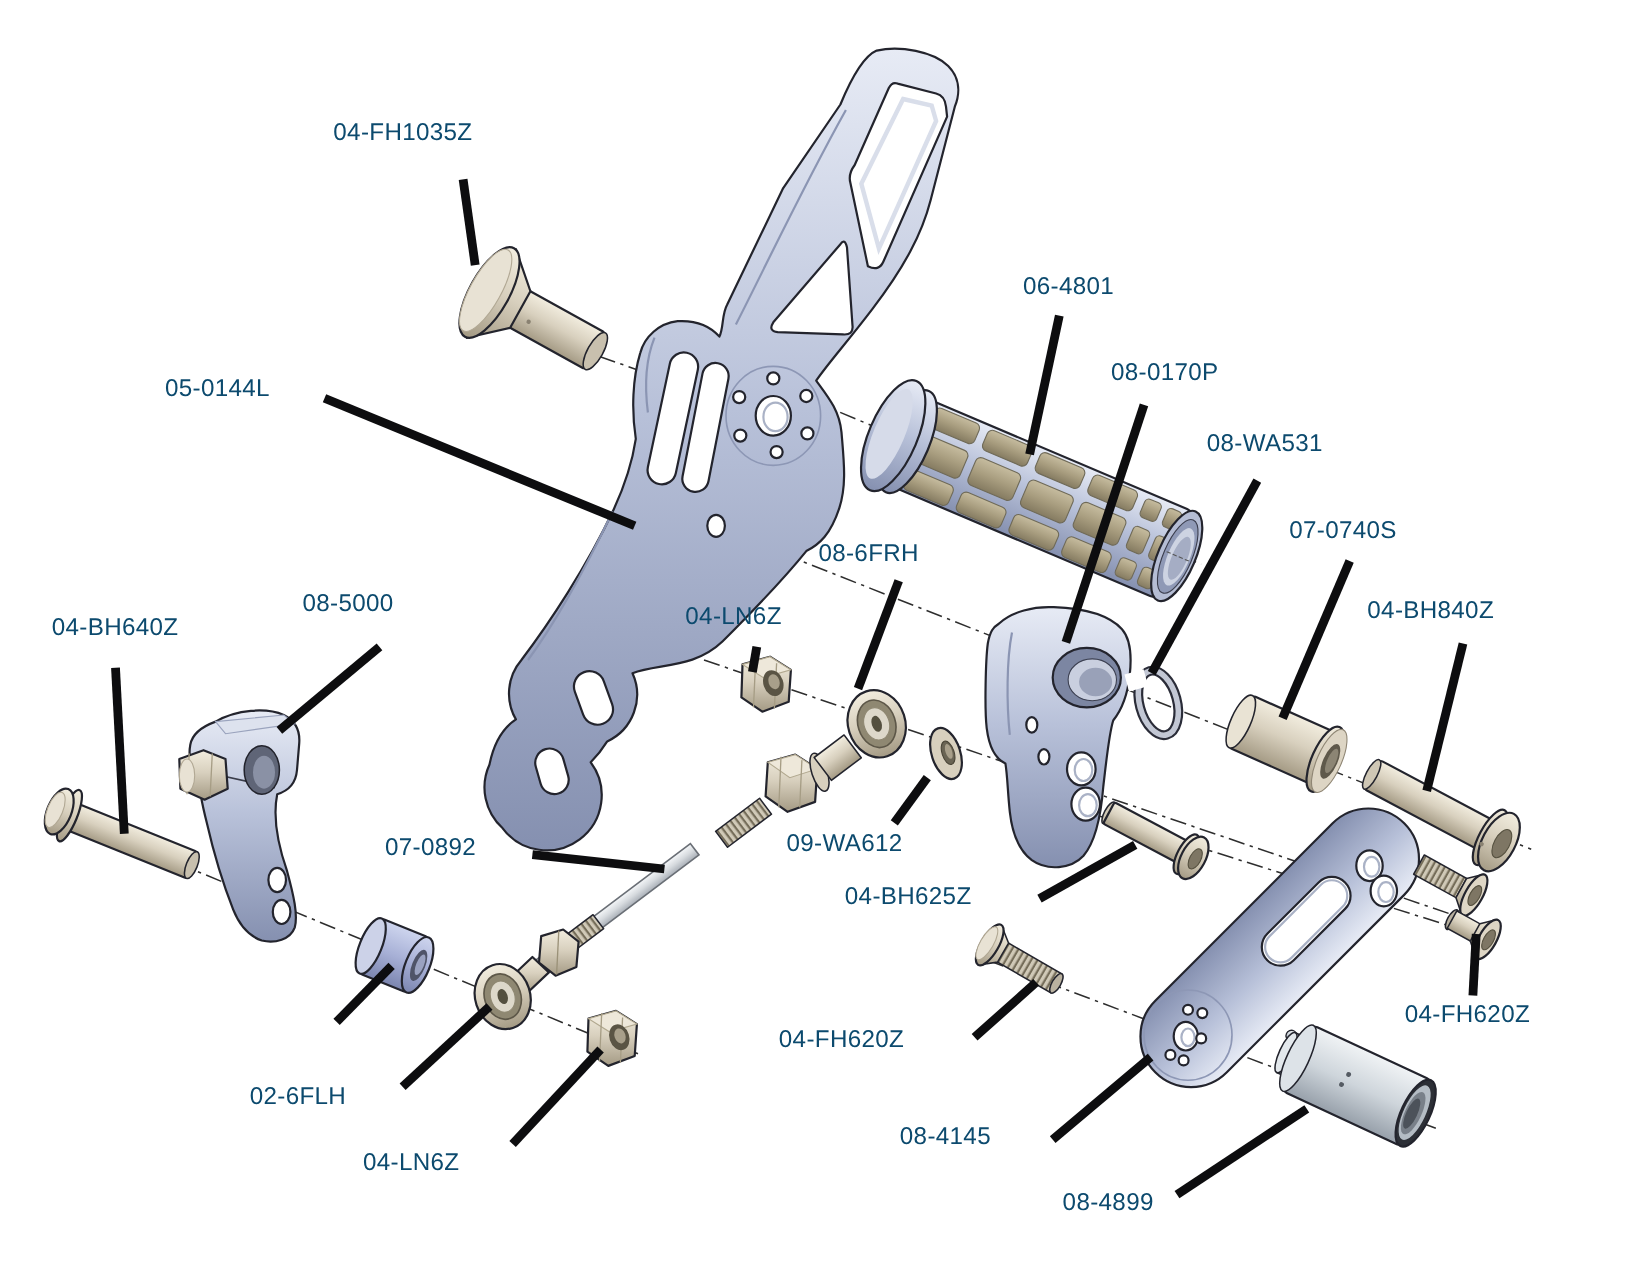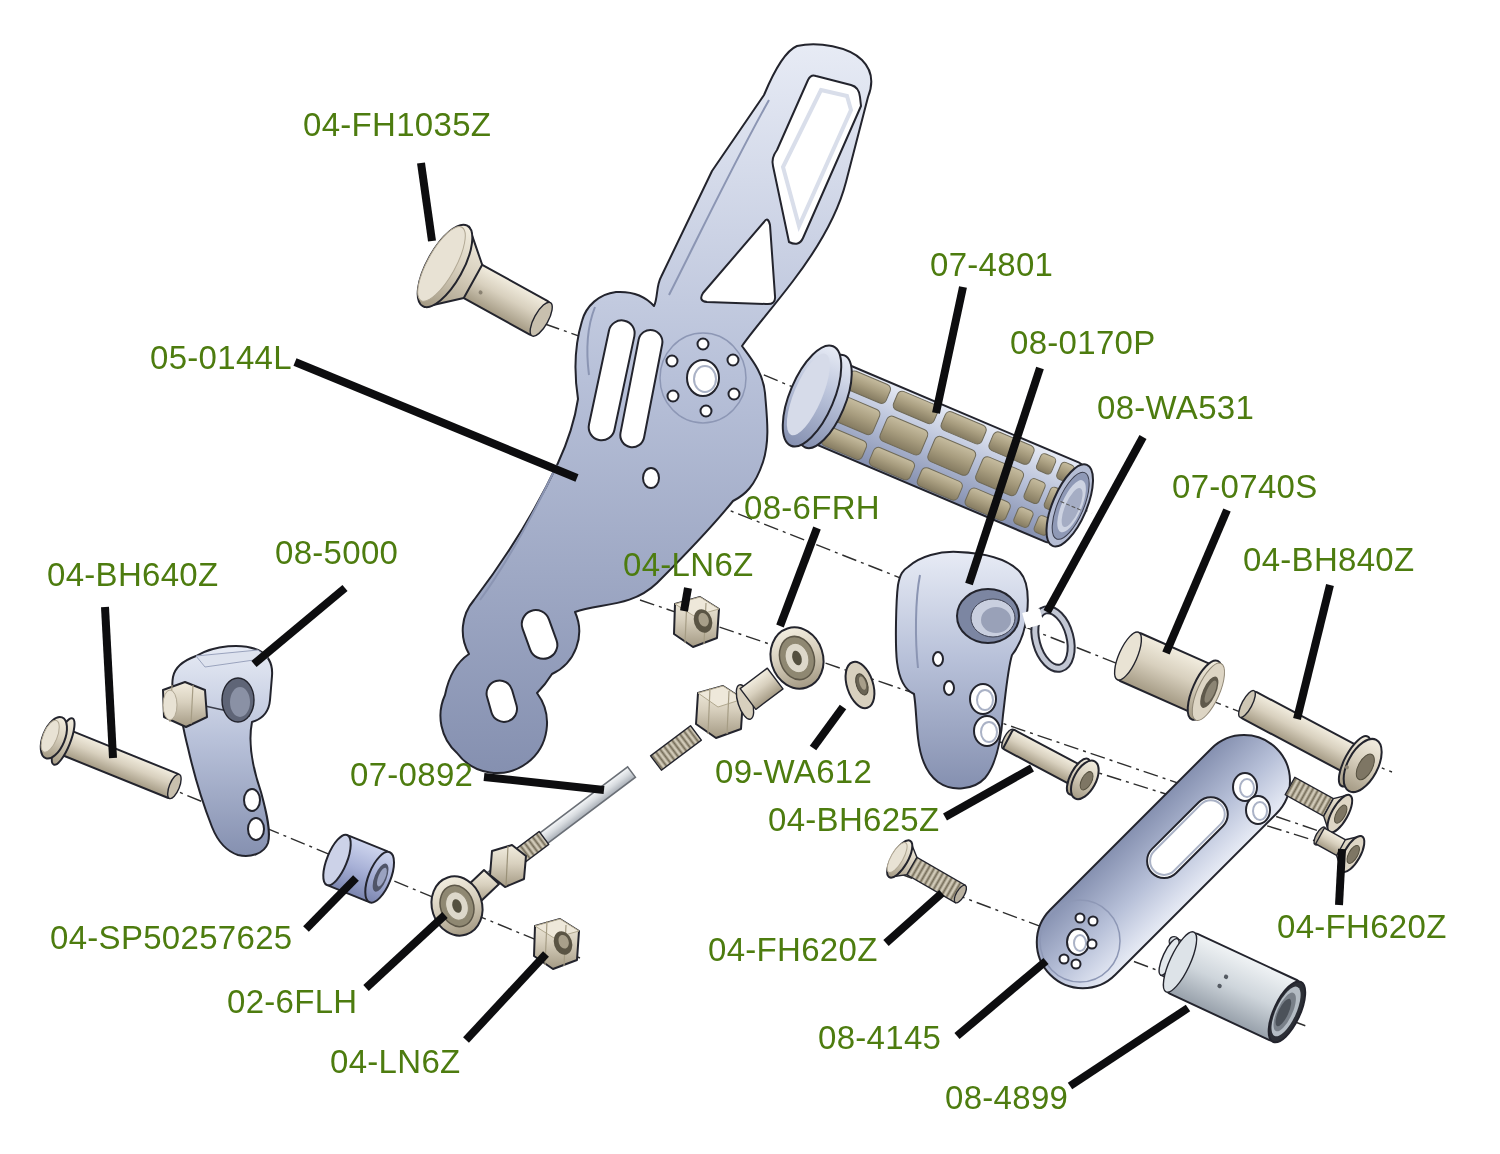--- a/index.html
+++ b/index.html
@@ -1,19 +1,19 @@
 <!DOCTYPE html>
 <html><head>
 <meta charset="utf-8">
 <style>
   html,body{margin:0;padding:0;background:#ffffff;}
   .stage{position:relative;width:1500px;height:1154px;background:#ffffff;overflow:hidden;
          font-family:"Liberation Sans",sans-serif;}
   .stage svg{position:absolute;left:0;top:0;}
-  .lbl{position:absolute;font-size:33px;line-height:1.05;color:#4d7c0f;white-space:nowrap;
+  .lbl{position:absolute;font-size:22px;line-height:1.05;color:#0c4a6e;white-space:nowrap;
        letter-spacing:.3px;}
   .o{stroke:#23242d;stroke-width:2;stroke-linejoin:round;}
   .o1{stroke:#23242d;stroke-width:1.4;stroke-linejoin:round;}
   .ax{stroke:#2e2e2e;stroke-width:1.4;fill:none;stroke-dasharray:15 5 3 5;}
   .ld{stroke:#0d0d0f;stroke-width:8;stroke-linecap:butt;}
   .ctr{stroke:#8b95b3;stroke-width:2;fill:none;}
   .hole{fill:#ffffff;stroke:#23242d;stroke-width:2;stroke-linejoin:round;}
   .ihole{fill:none;stroke:#aab2c6;stroke-width:2;}
 </style>
 </head>
@@ -390,32 +390,31 @@
     <line class="ld" x1="466" y1="1040" x2="546" y2="954"></line>
     <line class="ld" x1="886" y1="943" x2="942" y2="893"></line>
     <line class="ld" x1="957" y1="1036" x2="1046" y2="961"></line>
     <line class="ld" x1="1070" y1="1086" x2="1188" y2="1008"></line>
     <line class="ld" x1="1339" y1="905" x2="1342" y2="849"></line>
   </g>
 </svg>
 
 <div class="lbl" style="left:303px;top:108px">04-FH1035Z</div>
 <div class="lbl" style="left:150px;top:341px">05-0144L</div>
-<div class="lbl" style="left:930px;top:248px">07-4801</div>
+<div class="lbl" style="left:930px;top:248px">06-4801</div>
 <div class="lbl" style="left:1010px;top:326px">08-0170P</div>
 <div class="lbl" style="left:1097px;top:391px">08-WA531</div>
 <div class="lbl" style="left:1172px;top:470px">07-0740S</div>
 <div class="lbl" style="left:1243px;top:543px">04-BH840Z</div>
 <div class="lbl" style="left:744px;top:491px">08-6FRH</div>
 <div class="lbl" style="left:623px;top:548px">04-LN6Z</div>
 <div class="lbl" style="left:350px;top:758px">07-0892</div>
 <div class="lbl" style="left:715px;top:755px">09-WA612</div>
 <div class="lbl" style="left:768px;top:803px">04-BH625Z</div>
 <div class="lbl" style="left:47px;top:558px">04-BH640Z</div>
 <div class="lbl" style="left:275px;top:536px">08-5000</div>
-<div class="lbl" style="left:50px;top:921px">04-SP50257625</div>
 <div class="lbl" style="left:227px;top:985px">02-6FLH</div>
 <div class="lbl" style="left:330px;top:1045px">04-LN6Z</div>
 <div class="lbl" style="left:708px;top:933px">04-FH620Z</div>
 <div class="lbl" style="left:818px;top:1021px">08-4145</div>
-<div class="lbl" style="left:945px;top:1081px">08-4899</div>
+<div class="lbl" style="left:966px;top:1081px">08-4899</div>
 <div class="lbl" style="left:1277px;top:910px">04-FH620Z</div>
 </div>
 
 </body></html>

